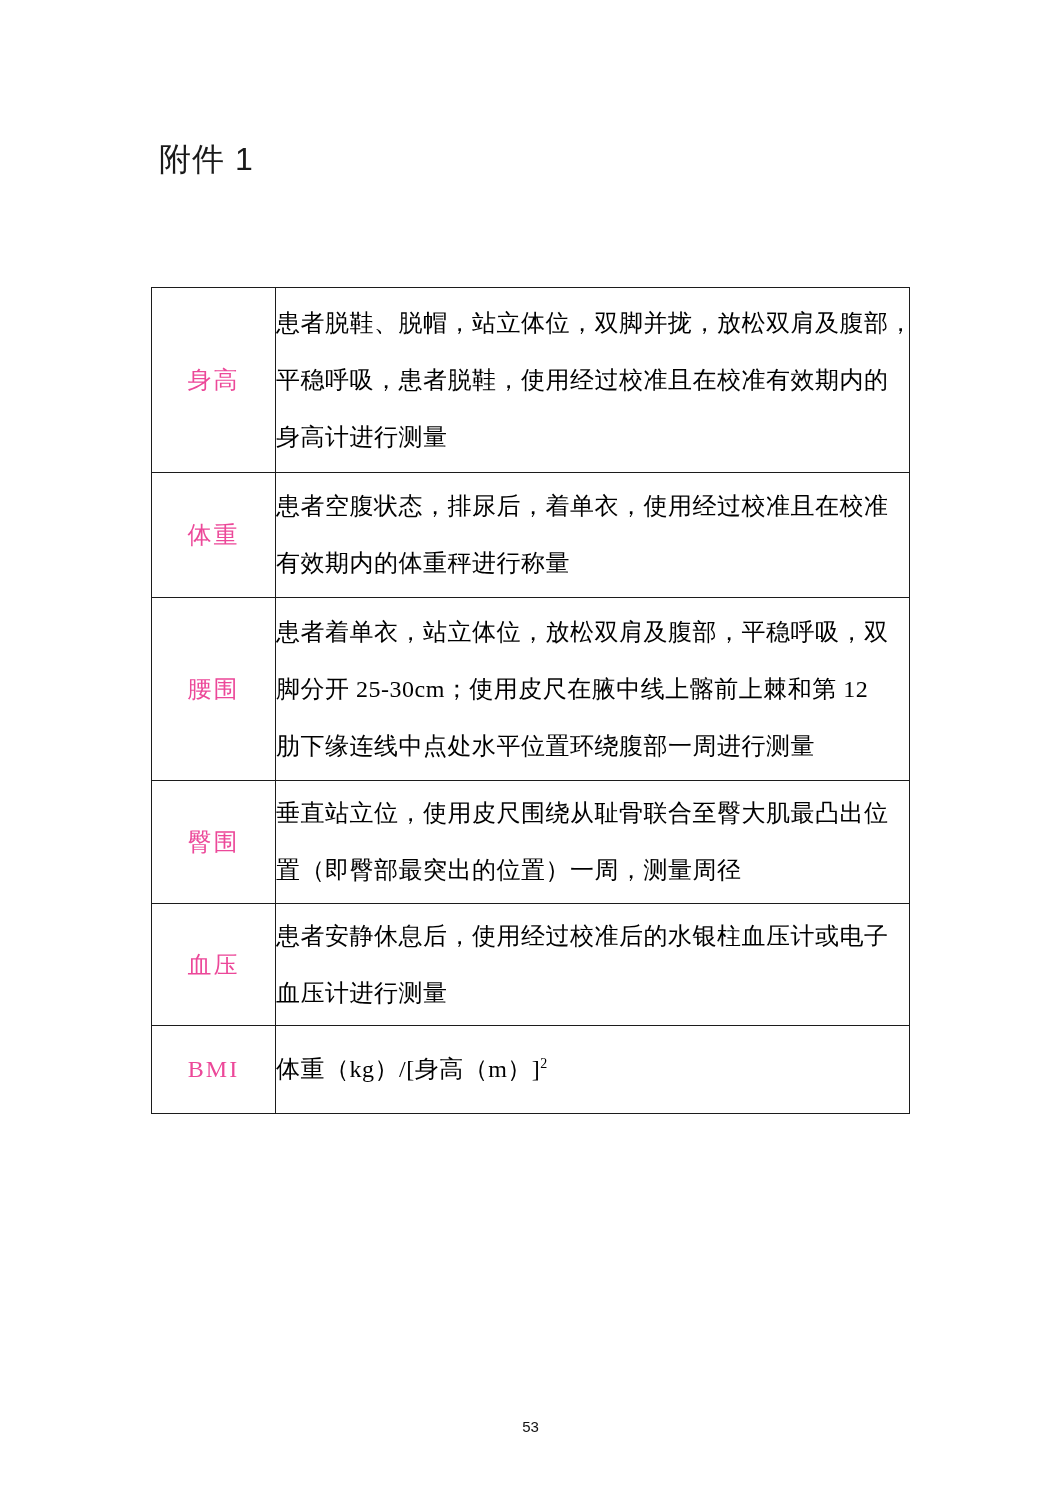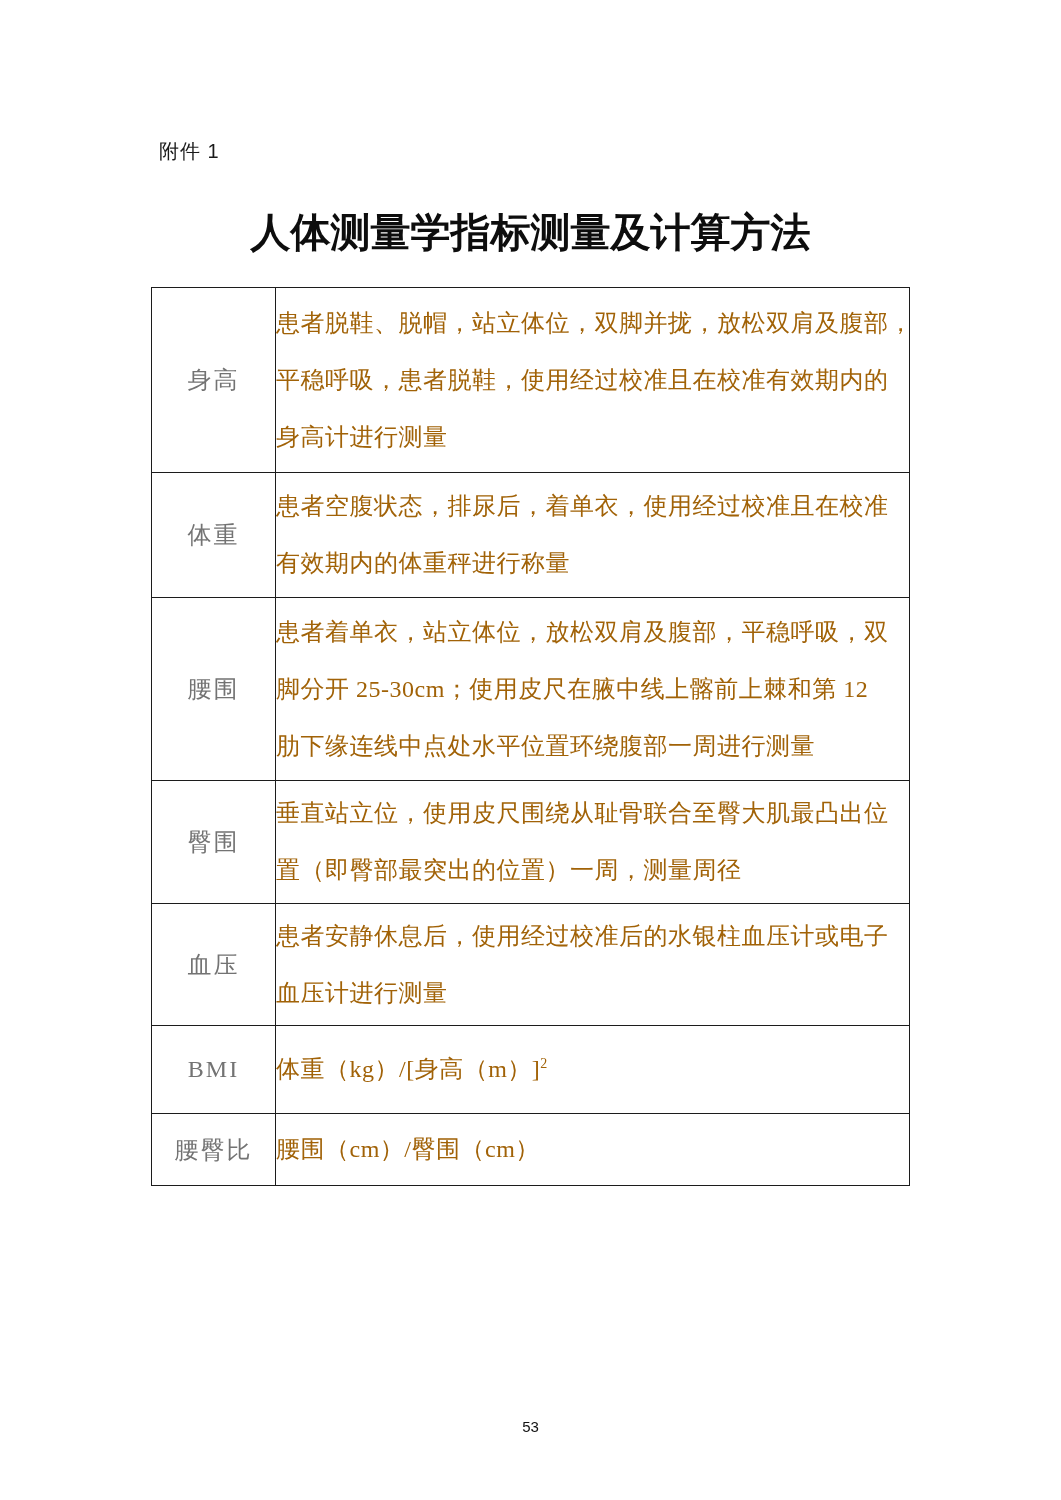--- a/index.html
+++ b/index.html
@@ -14,21 +14,21 @@
     background: #ffffff;
     color: #000000;
     font-family: "Liberation Serif", "DejaVu Serif", serif;
     overflow: hidden;
   }
   .attachment-label {
     position: absolute;
     left: 159px;
     top: 138px;
     font-family: "Liberation Sans", "DejaVu Sans", sans-serif;
-    font-size: 20px;
+    font-size: 32px;
     color: #1a1a1a;
     letter-spacing: 1px;
     white-space: nowrap;
   }
   .doc-title {
     position: absolute;
     left: 0;
     top: 205px;
     width: 100%;
     text-align: center;
@@ -49,35 +49,35 @@
   table.doc-table col.c1 { width: 124px; }
   table.doc-table col.c2 { width: 634px; }
   table.doc-table td {
     border: 1.5px solid #1c1c1c;
     vertical-align: middle;
     padding: 0;
   }
   td.label-cell {
     text-align: center;
     font-size: 24px;
-    color: #737373;
+    color: #ec4899;
     letter-spacing: 2px;
   }
   td.header-cell {
     text-align: center;
     font-size: 24px;
     font-weight: bold;
     color: #0d0d0d;
     letter-spacing: 1px;
   }
   td.desc-cell {
     padding-left: 10px;
     padding-right: 4px;
     font-size: 24px;
-    color: #a16207;
+    color: #000000;
   }
   td.desc-cell .line {
     line-height: 57px;
     white-space: nowrap;
     letter-spacing: 0.5px;
   }
   td.desc-cell sup {
     font-size: 14px;
     vertical-align: super;
     line-height: 0;
@@ -93,21 +93,20 @@
     color: #111111;
   }
 </style>
 </head>
 <body>
 
 <div class="page">
 
   <div class="attachment-label">附件 1</div>
 
-  <div class="doc-title">人体测量学指标测量及计算方法</div>
 
   <table class="doc-table">
     <colgroup>
         <col class="c1">
         <col class="c2">
       </colgroup>
 
     <tbody>
 
     <tr style="height:185px">
@@ -152,25 +151,19 @@
       </td>
     </tr>
 
     <tr style="height:88px">
       <td class="label-cell">BMI</td>
       <td class="desc-cell">
         <div class="line"><span>体重（kg）/[身高（m）]</span><sup>2</sup></div>
       </td>
     </tr>
 
-    <tr style="height:72px">
-      <td class="label-cell">腰臀比</td>
-      <td class="desc-cell">
-        <div class="line">腰围（cm）/臀围（cm）</div>
-      </td>
-    </tr>
 
   </tbody>
     </table>
 
   <div class="page-number">53</div>
 
 </div>
 
 </body></html>

